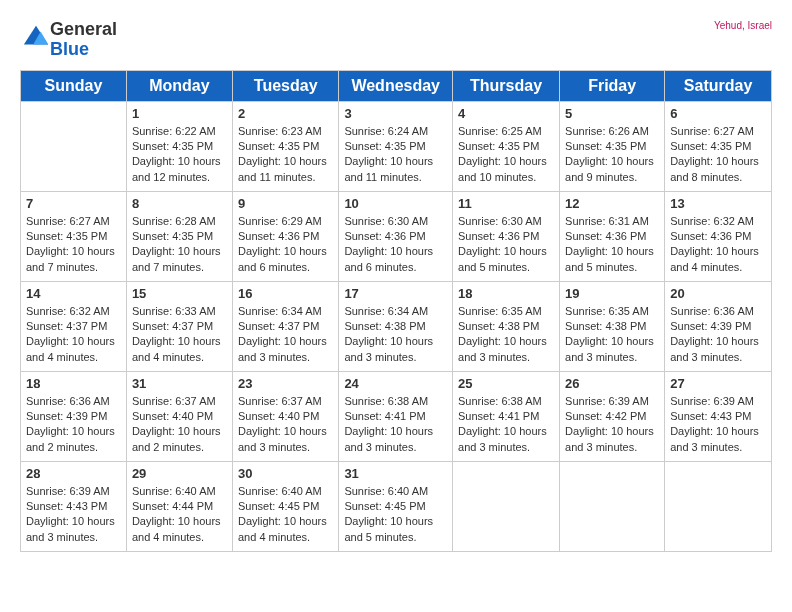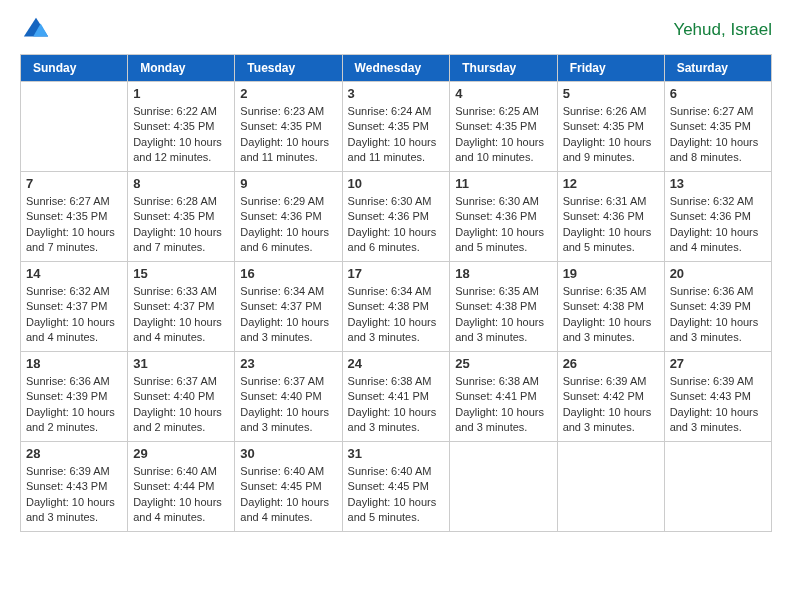--- a/index.html
+++ b/index.html
@@ -43,34 +43,34 @@
     }
     .title-section {
       text-align: right;
     }
     .month-title {
       font-size: 32px;
       font-weight: bold;
       color: #333;
     }
     .location {
-      font-size: 17px;
-      color: #15803d;
+      font-size: 10px;
+      color: #be185d;
     }
     .calendar {
       width: 100%;
       border-collapse: collapse;
       font-size: 11px;
     }
     .calendar thead tr th {
       background-color: #1565c0;
       color: #fff;
       padding: 6px 12px;
-      text-align: left;
-      font-size: 12px;
+      text-align: center;
+      font-size: 16px;
       font-weight: bold;
       border: 1px solid #ccc;
     }
     .calendar tbody tr td {
       border: 1px solid #ccc;
       vertical-align: top;
       padding: 4px 5px;
       width: 108px;
       min-height: 80px;
       height: 90px;
@@ -95,20 +95,24 @@
   </style>
 </head>
 <body>
 
 <div class="header">
   <div class="logo">
     <svg class="logo-icon" viewBox="0 0 30 30">
       <polygon points="15,2 28,22 2,22" fill="#1565c0"></polygon>
       <polygon points="20,8 28,22 12,22" fill="#42a5f5"></polygon>
     </svg>
+    <div class="logo-text">
+      <span class="logo-general">General</span>
+      <span class="logo-blue">Blue</span>
+    </div>
   </div>
   <div class="title-section">
     <div class="location">Yehud, Israel</div>
   </div>
 </div>
 
 <table class="calendar">
   <thead>
     <tr>
     <th>Sunday</th>

